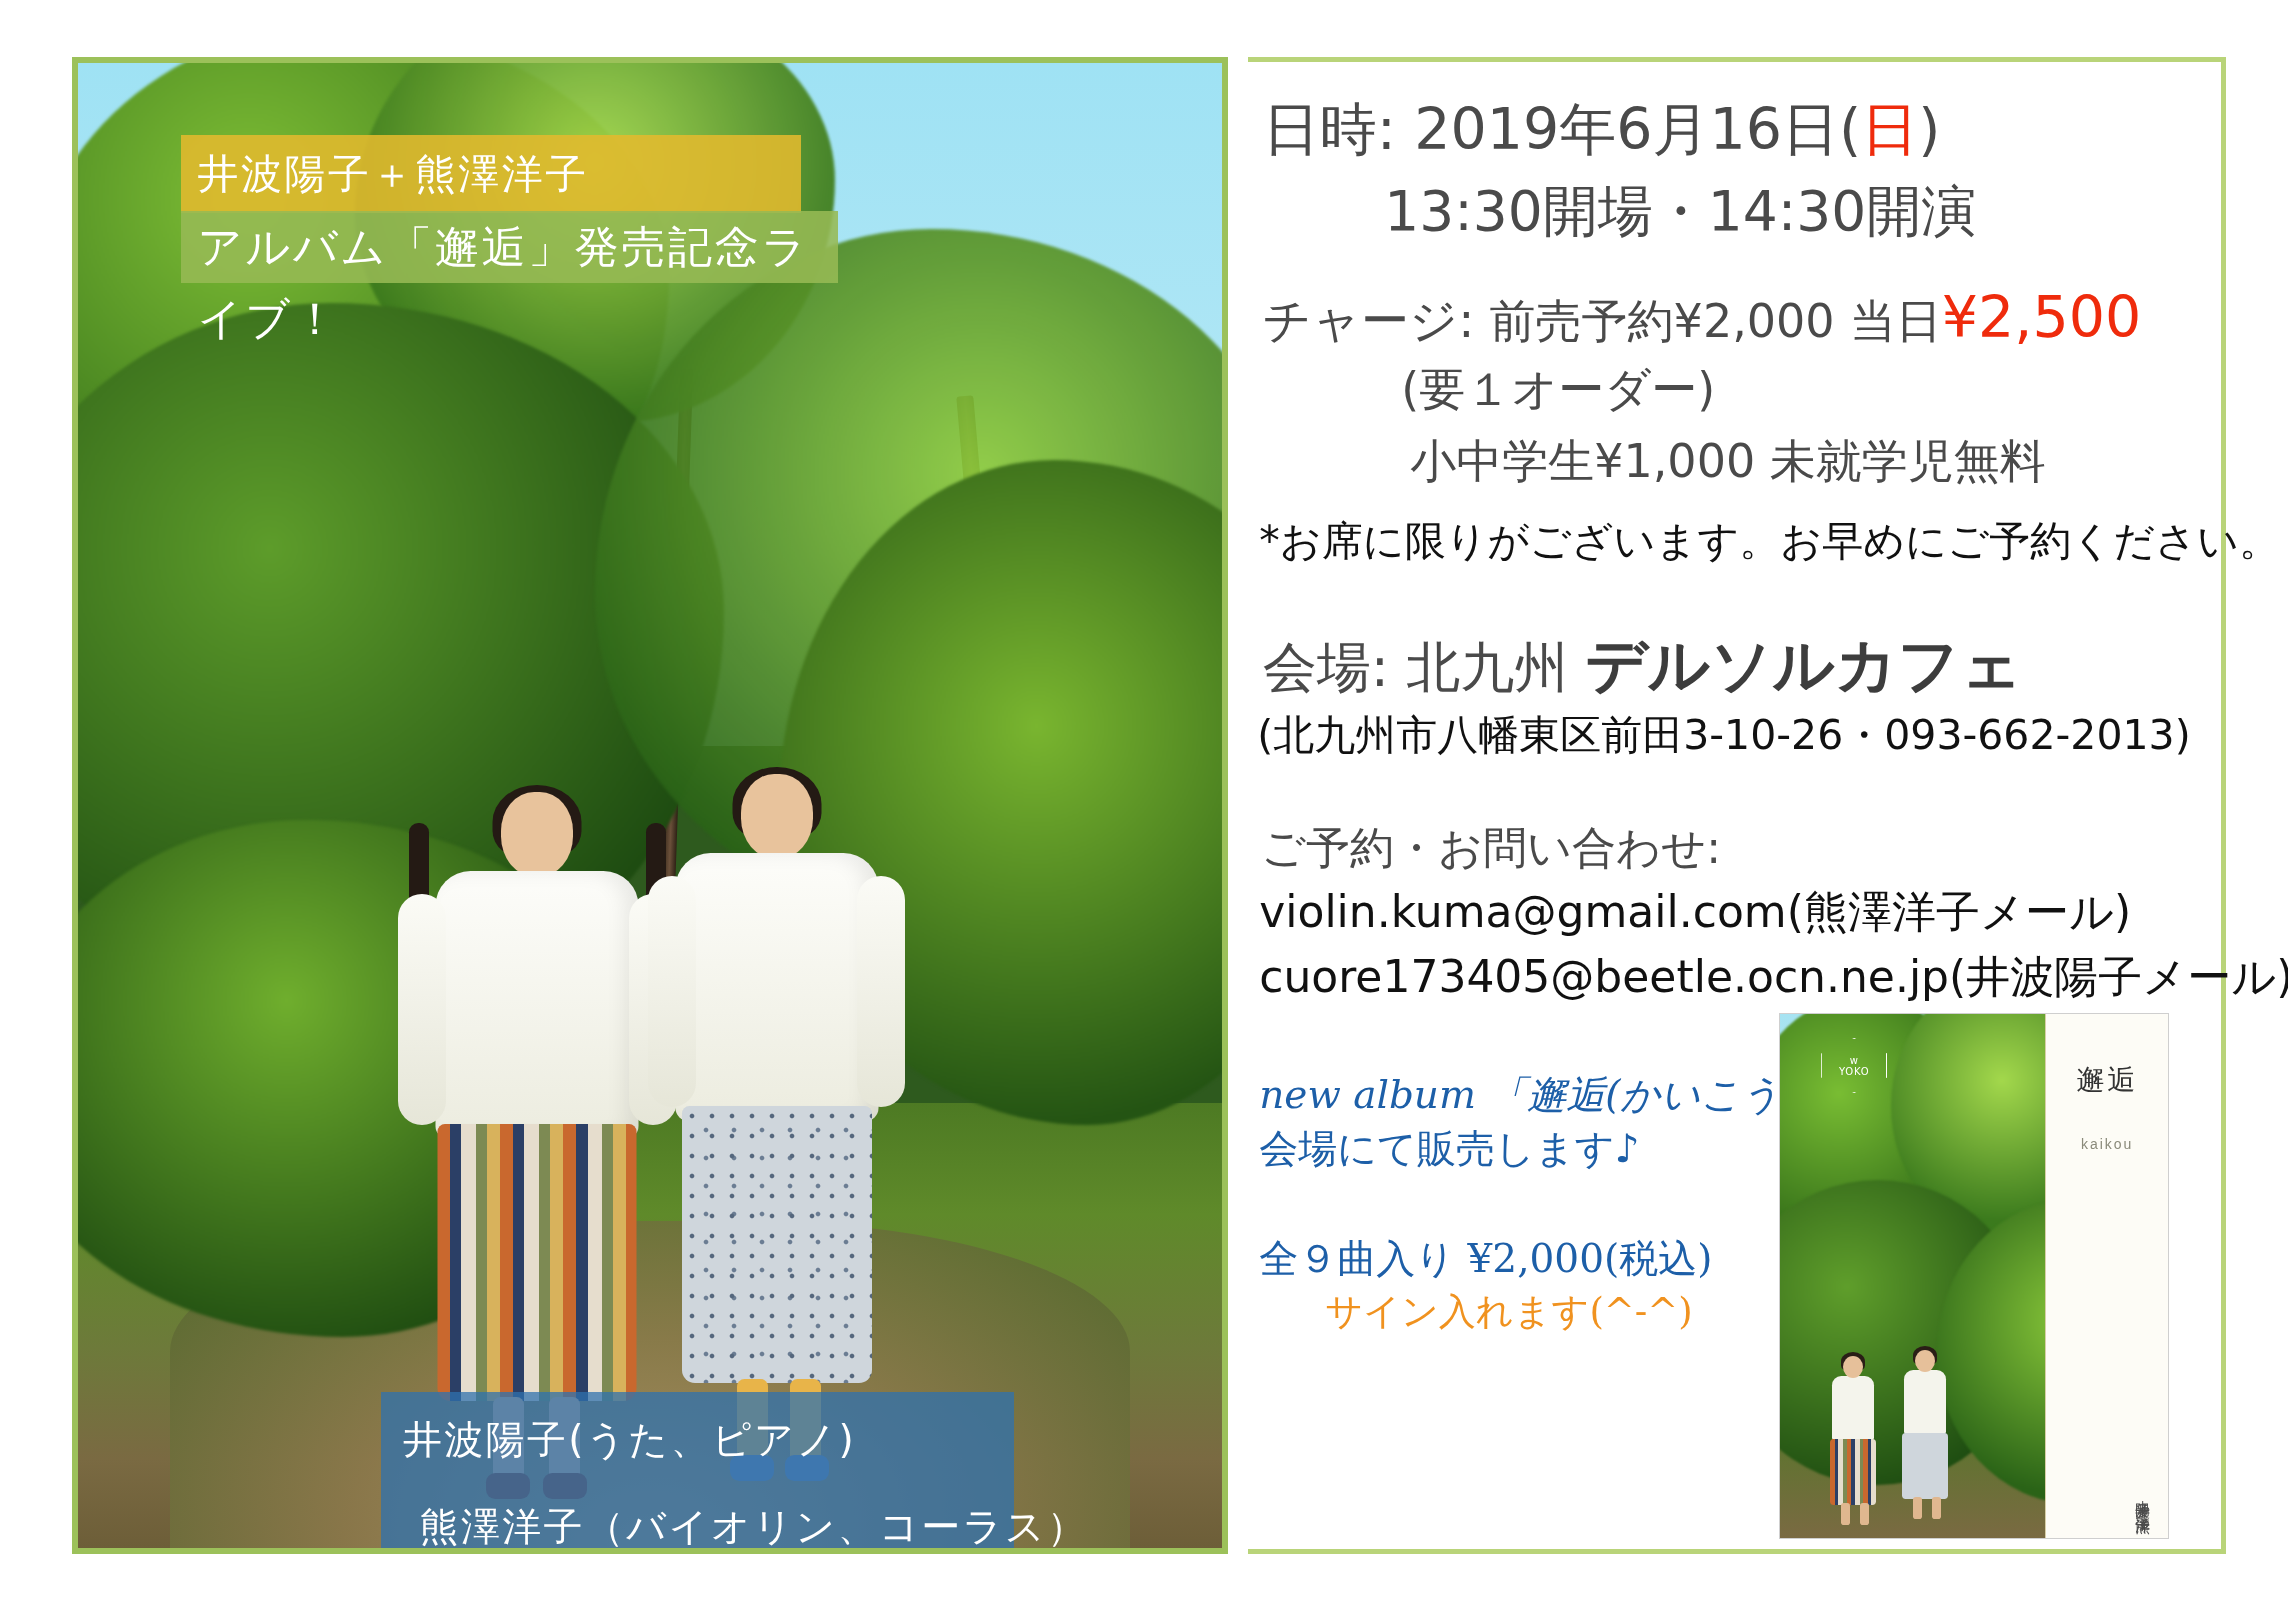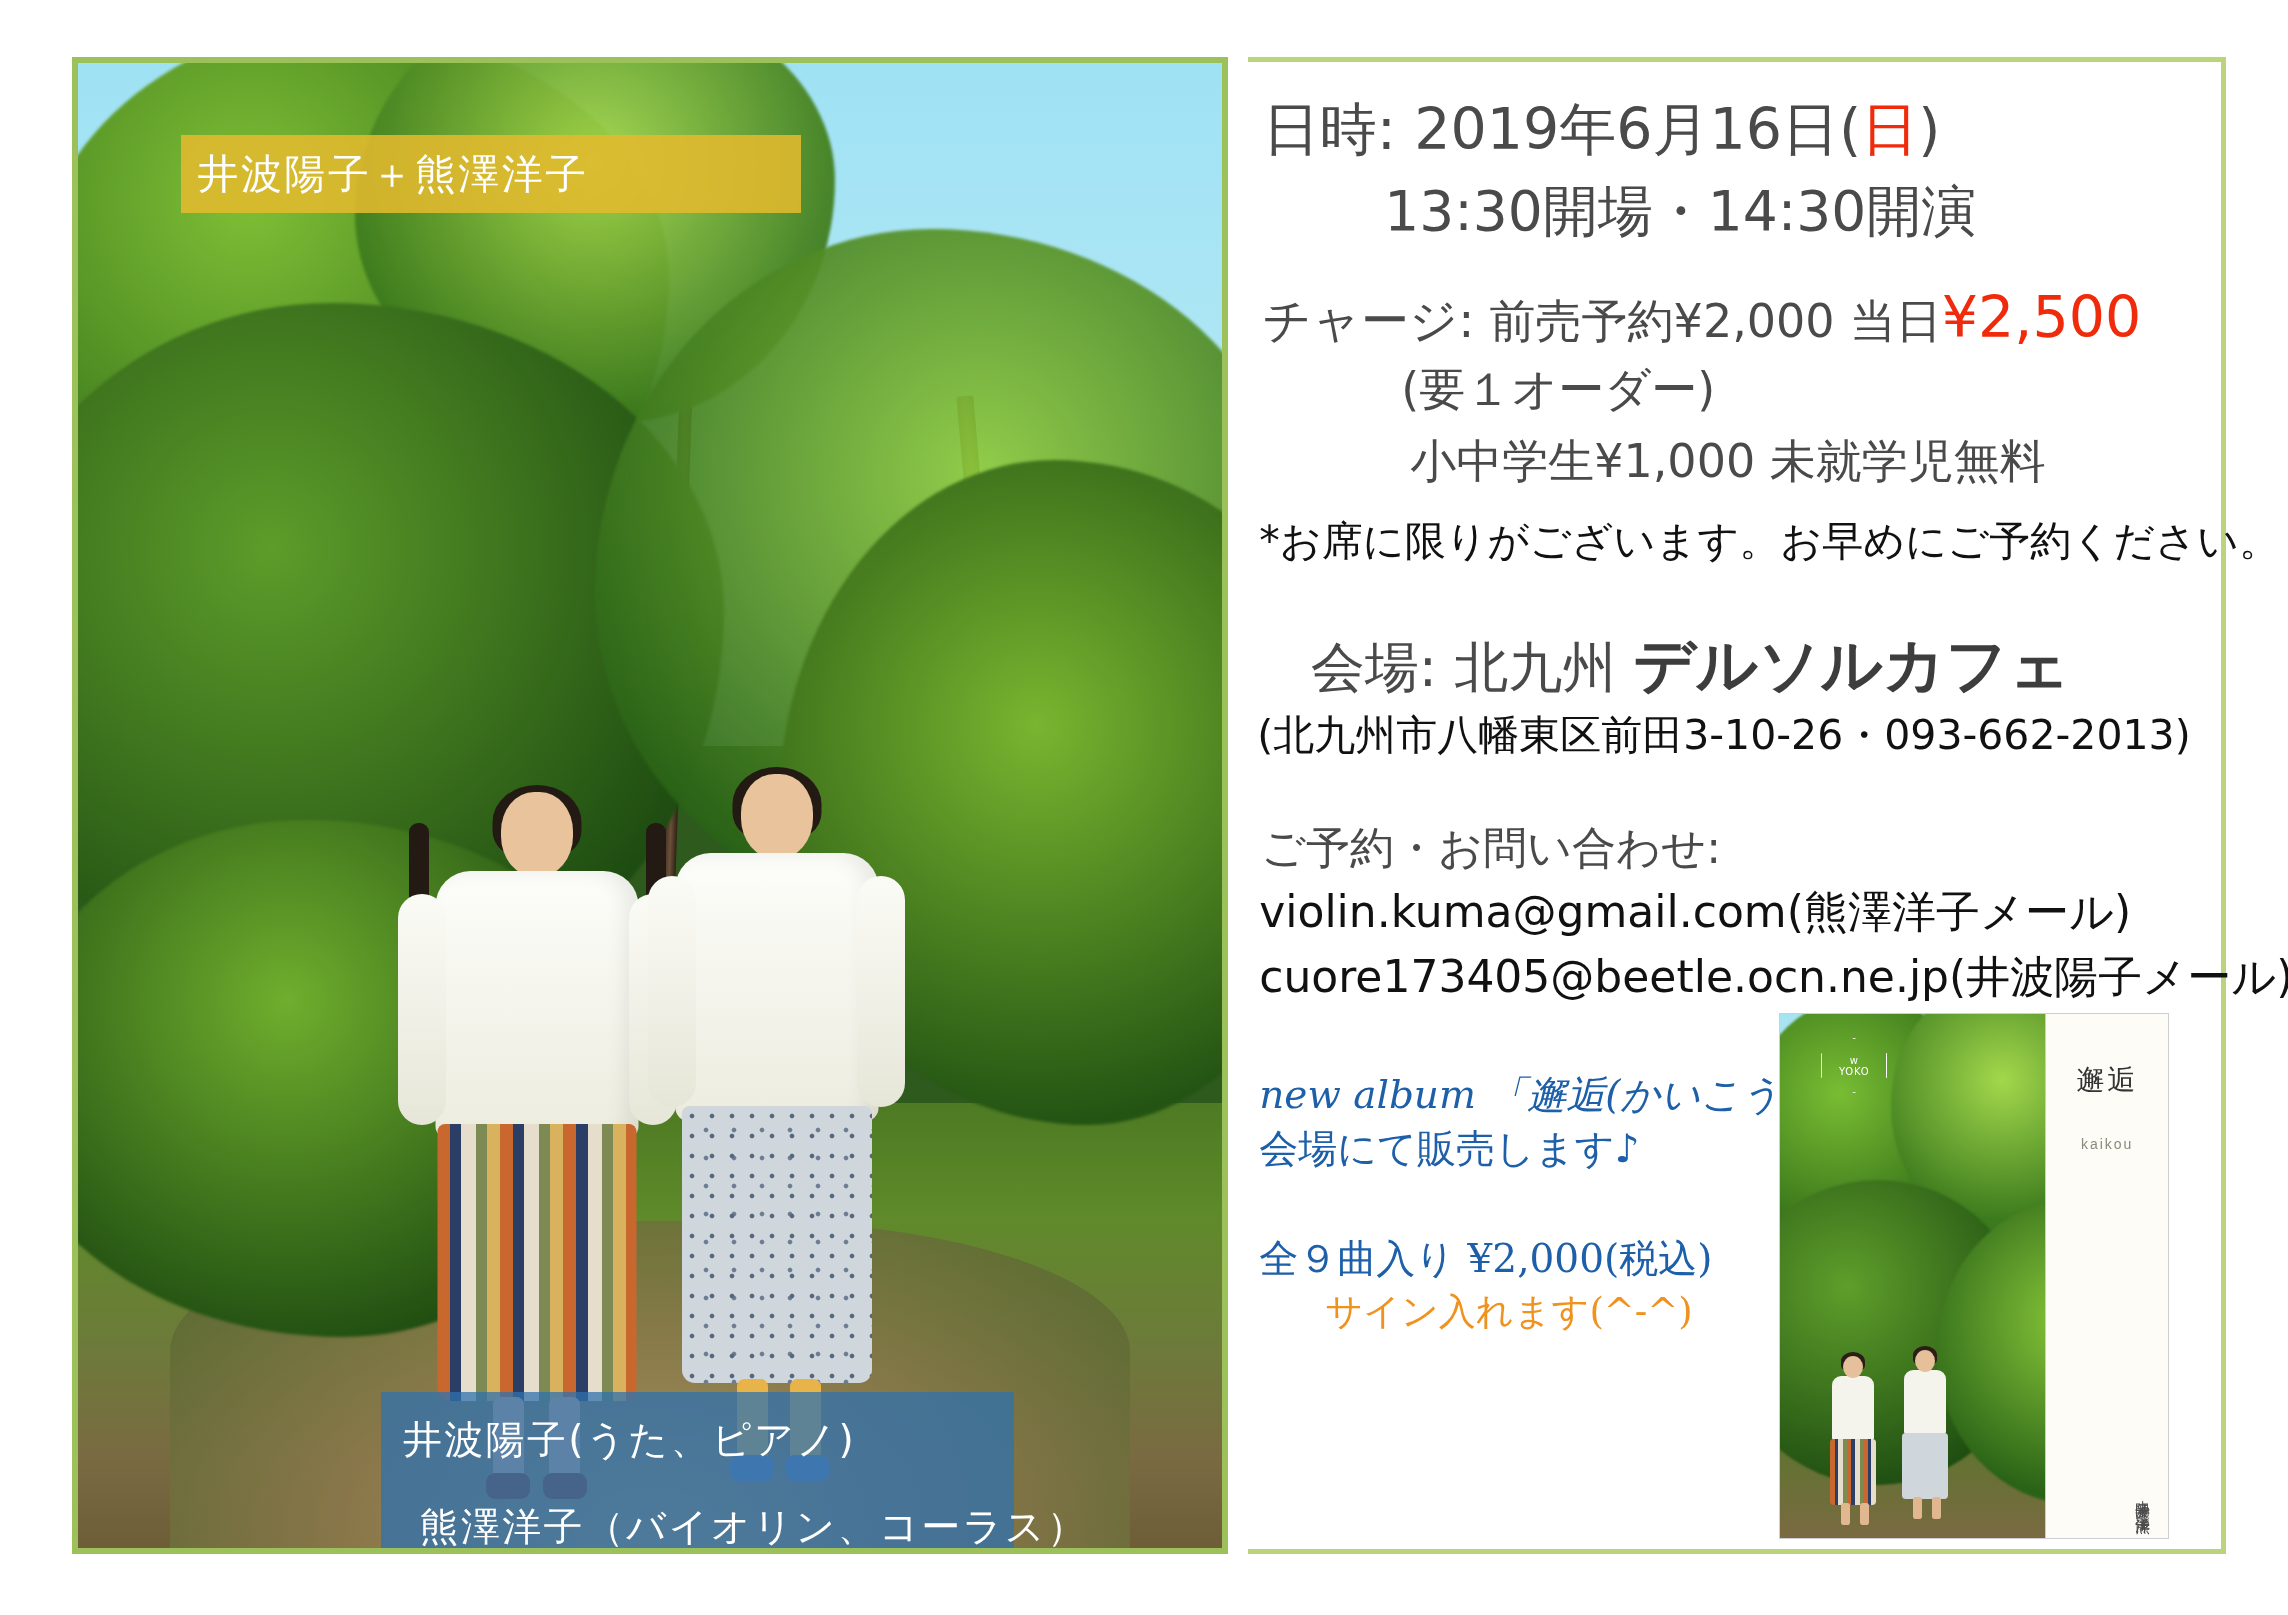--- a/index.html
+++ b/index.html
@@ -79,21 +79,21 @@
 
   #l-date{position:absolute;left:16.6px;top:29.5px;font-size:57px;}
   #l-time{position:absolute;left:138px;top:113px;font-size:55px;}
   #l-charge{position:absolute;left:16.6px;top:222px;font-size:48px;}
   #l-charge .small{font-size:46px;}
   #l-charge .big{font-size:57px;}
   #l-order{position:absolute;left:155px;top:297px;font-size:46px;}
   #l-student{position:absolute;left:164px;top:369px;font-size:46px;}
   #l-note{position:absolute;left:13px;top:452px;font-size:41px;color:#111;}
 
-  #l-venue{position:absolute;left:16.6px;top:563px;font-size:54px;margin-left:48px;}
+  #l-venue{position:absolute;left:16.6px;top:563px;font-size:54px;}
   #l-venue .vname{font-weight:bold;font-size:61px;color:#3d3d3d;}
   #l-addr{position:absolute;left:11px;top:646px;font-size:41px;color:#111;}
 
   #l-contact{position:absolute;left:14.8px;top:757px;font-size:44px;color:#4a4a4a;}
   #l-mail1{position:absolute;left:13px;top:821px;font-size:44px;color:#111;}
   #l-mail2{position:absolute;left:13px;top:886px;font-size:44px;color:#111;}
 
   
   .promo{position:absolute;left:13px;top:1006px;width:498px;
       font-family:"DejaVu Serif","Liberation Serif",serif;color:#1d5fa8;}
@@ -180,20 +180,21 @@
         <div class="skirtB"></div>
         <div class="leg legy" style="left:85px;"></div>
         <div class="leg legy" style="left:138px;"></div>
         <div class="shoe shoeb" style="left:78px;"></div>
         <div class="shoe shoeb" style="left:133px;"></div>
       </div>
     </div>
 
     <div class="band band-yellow">井波陽子＋熊澤洋子</div>
 
+    <div class="band band-green">アルバム「邂逅」発売記念ライブ！</div>
 
     <div class="band band-blue">
       <div class="l1">井波陽子(うた、ピアノ)</div>
       <div class="l2">熊澤洋子（バイオリン、コーラス）</div>
     </div>
   </div>
 
   <div class="info-panel">
     <div class="info-inner">
 

